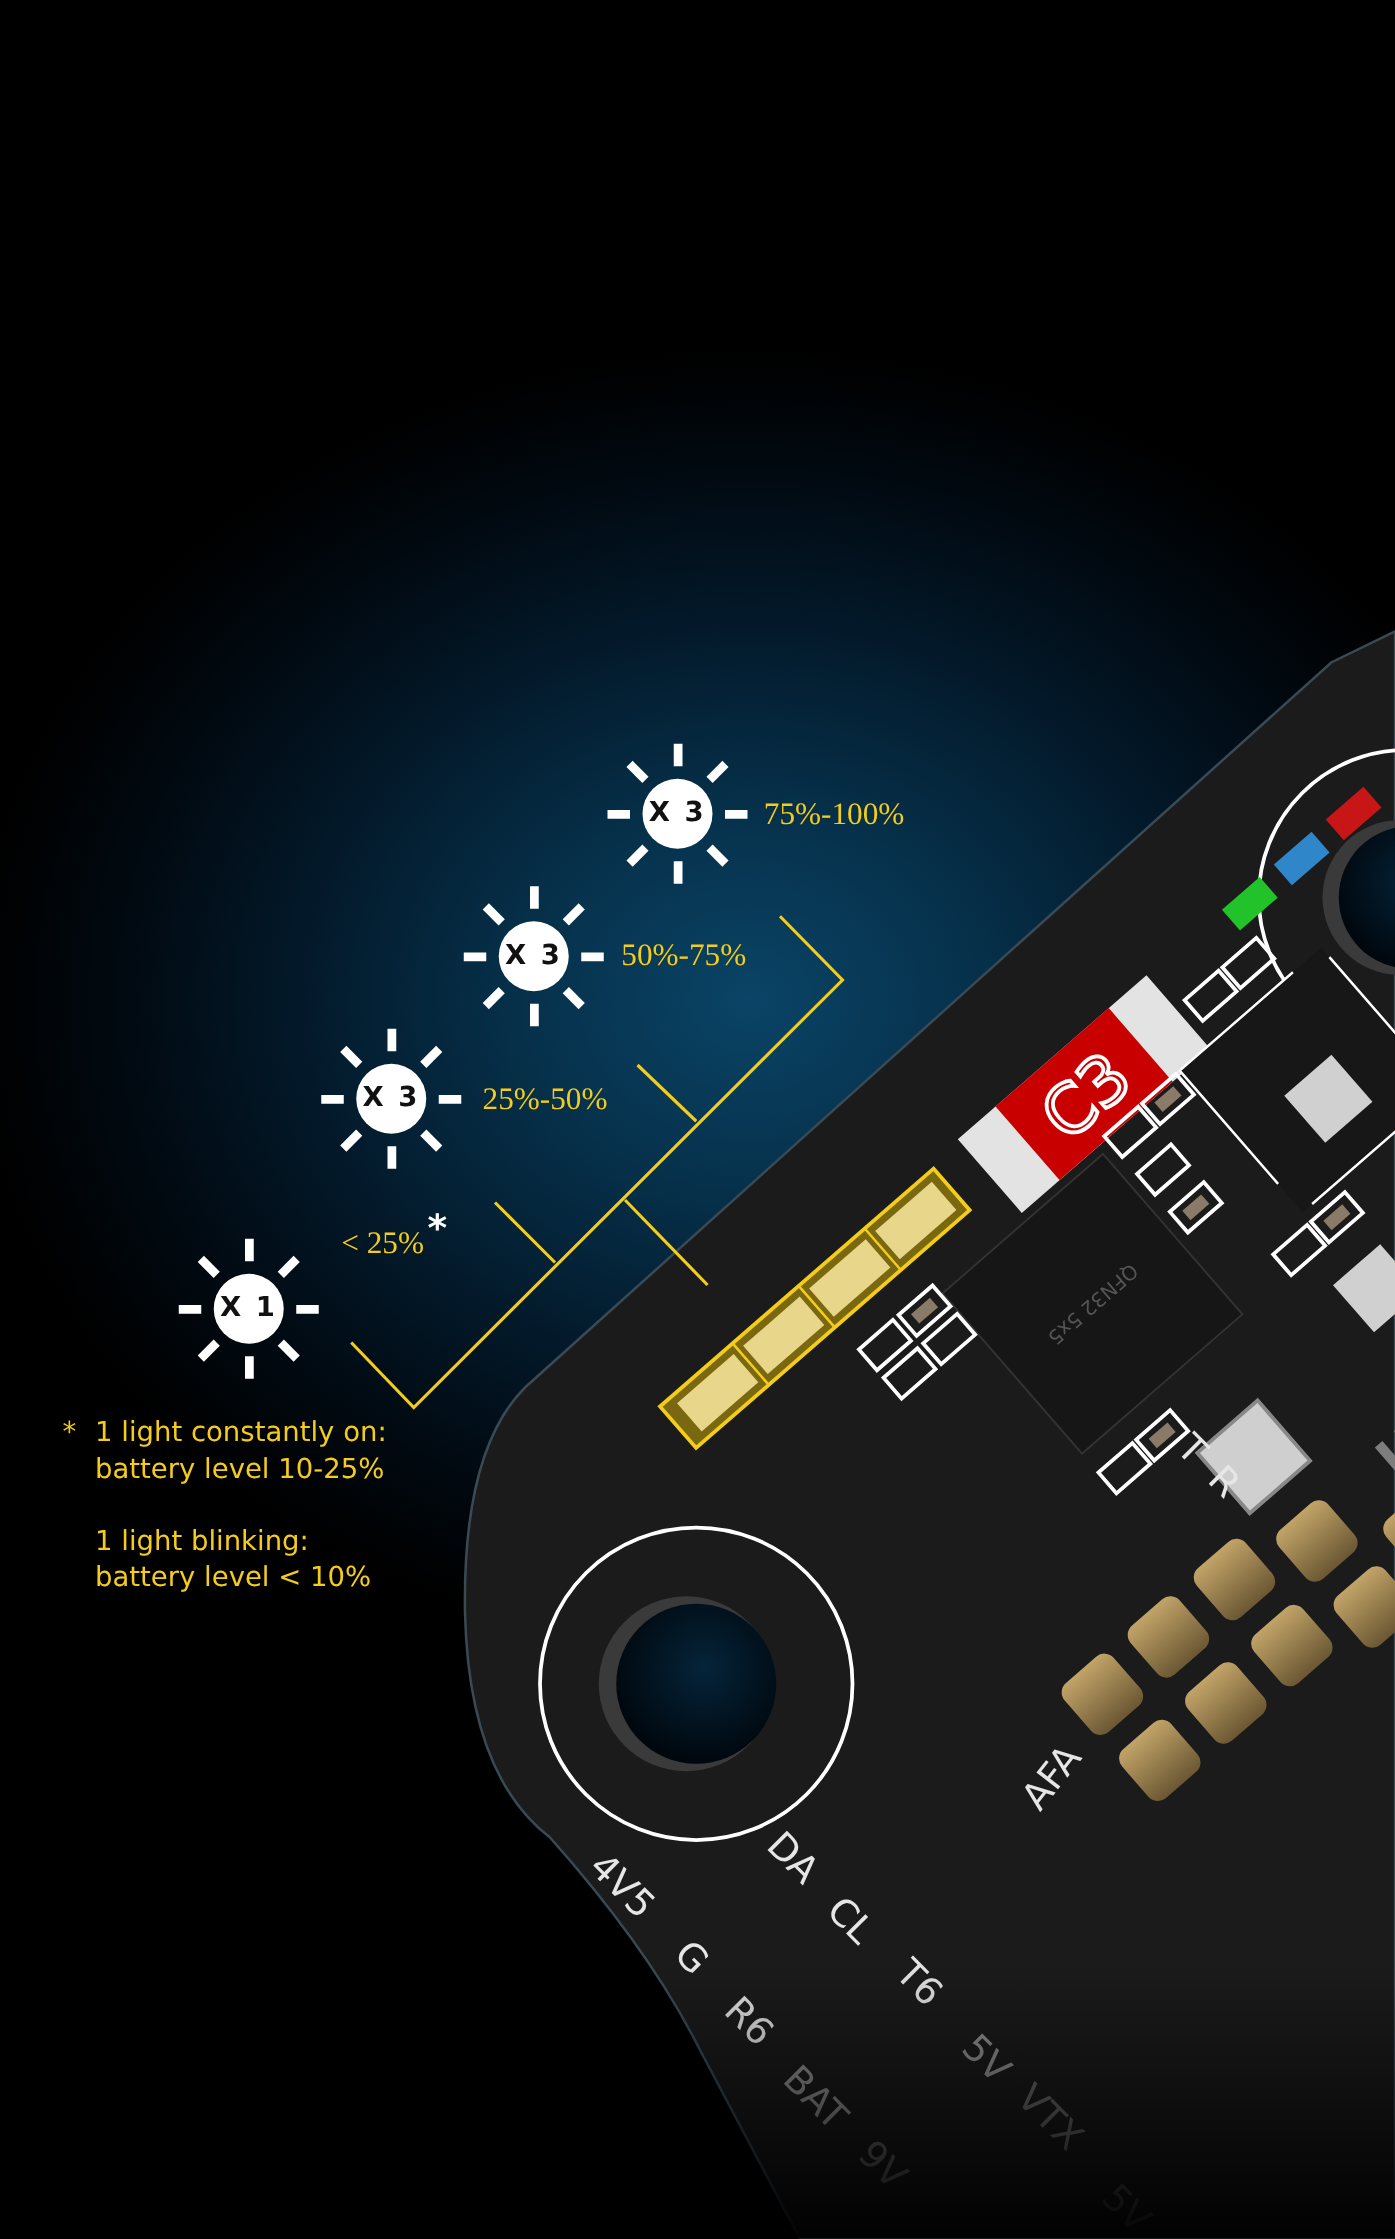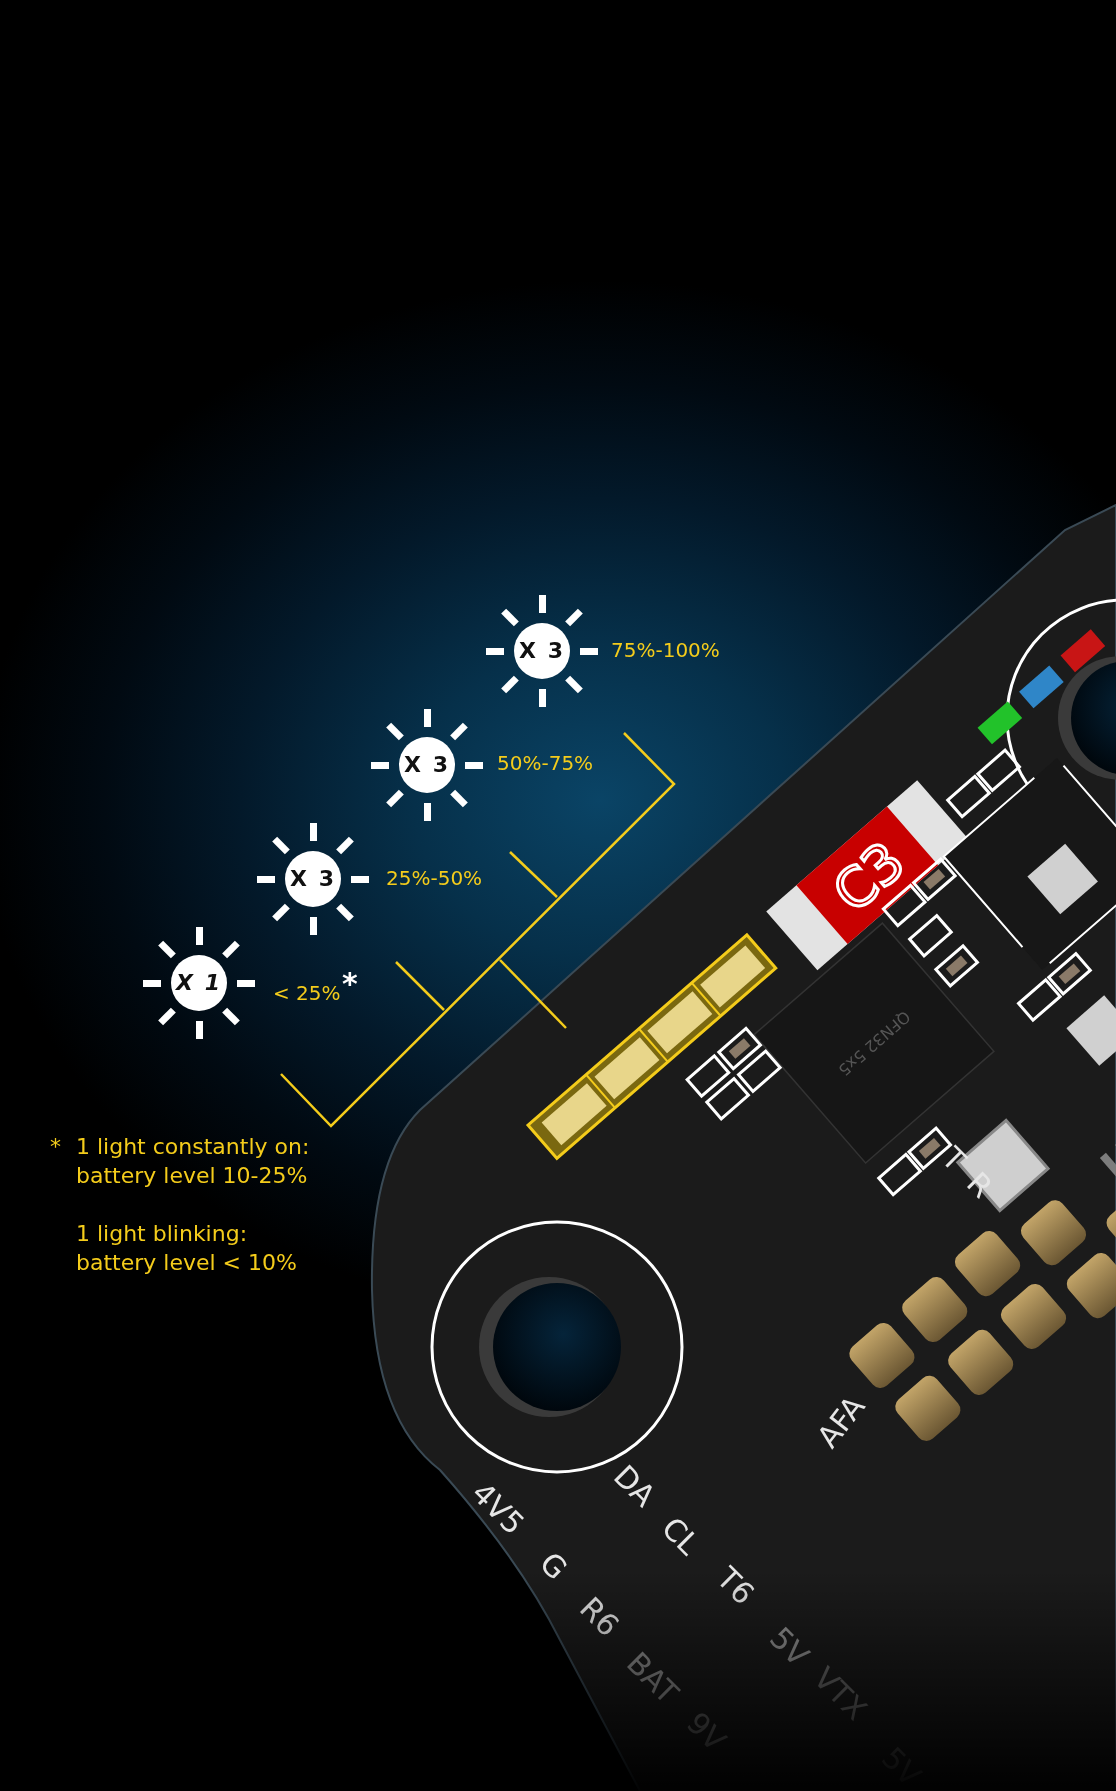--- a/index.html
+++ b/index.html
@@ -5,21 +5,21 @@
   html,body{margin:0;padding:0;background:#000;}
   body{width:1116px;height:1791px;overflow:hidden;position:relative;font-family:"DejaVu Sans","Liberation Sans",sans-serif;}
   #stage{position:absolute;left:0;top:0;width:1116px;height:1791px;
     background:
       radial-gradient(ellipse 620px 520px at 600px 800px, #0a4466 0%, #06304a 30%, #03192a 58%, #010a12 80%, #000 100%);
   }
   svg{position:absolute;left:0;top:0;}
   .note{position:absolute;left:50px;top:1132px;color:#f4cc1b;font-size:22px;line-height:29px;}
   .note .star{position:absolute;left:0;top:0;}
   .note .ln{position:absolute;left:26px;white-space:nowrap;}
-  .lvl{position:absolute;color:#f4cc1b;font-size:20px;white-space:nowrap;}
+  .lvl{position:absolute;color:#f4cc1b;font-size:25px;white-space:nowrap;font-family:Liberation Serif, serif;}
   .sun{position:absolute;width:120px;height:120px;}
   .sun .disc{position:absolute;left:32px;top:32px;width:56px;height:56px;border-radius:50%;background:#fff;color:#111;
      font-family:"DejaVu Sans",sans-serif;font-weight:bold;font-size:22px;line-height:56px;text-align:center;letter-spacing:2px;}
   .sun .ray{position:absolute;background:#fff;}
   .asterisk{position:absolute;color:#fff;font-size:30px;font-weight:bold;}
   .pad-label{font-family:"DejaVu Sans",sans-serif;font-size:30px;fill:#e6e6e6;}
 </style>
 </head>
 <body>
 
@@ -168,21 +168,21 @@
     <rect x="0" y="1300" width="1116" height="491" fill="url(#fade)"></rect>
 
     <g stroke="#f4cc1b" stroke-width="2.5" fill="none">
       <polyline points="281,1074 331,1126 674,784 624,733"></polyline>
       <line x1="510" y1="852" x2="557" y2="897"></line>
       <line x1="396" y1="962" x2="444" y2="1010"></line>
       <line x1="500" y1="960" x2="566" y2="1028"></line>
     </g>
   </svg>
 
-  <div class="sun" style="left:139px;top:923px;font-style:italic;">
+  <div class="sun" style="left:139px;top:987px;">
     <div class="ray" style="left:57px;top:4px;width:7px;height:18px;"></div>
     <div class="ray" style="left:57px;top:98px;width:7px;height:18px;"></div>
     <div class="ray" style="left:4px;top:57px;width:18px;height:7px;"></div>
     <div class="ray" style="left:98px;top:57px;width:18px;height:7px;"></div>
     <div class="ray" style="left:19px;top:23px;width:18px;height:7px;transform:rotate(45deg);"></div>
     <div class="ray" style="left:83px;top:23px;width:18px;height:7px;transform:rotate(-45deg);"></div>
     <div class="ray" style="left:19px;top:90px;width:18px;height:7px;transform:rotate(-45deg);"></div>
     <div class="ray" style="left:83px;top:90px;width:18px;height:7px;transform:rotate(45deg);"></div>
     <div class="disc">X 1</div>
   </div>

